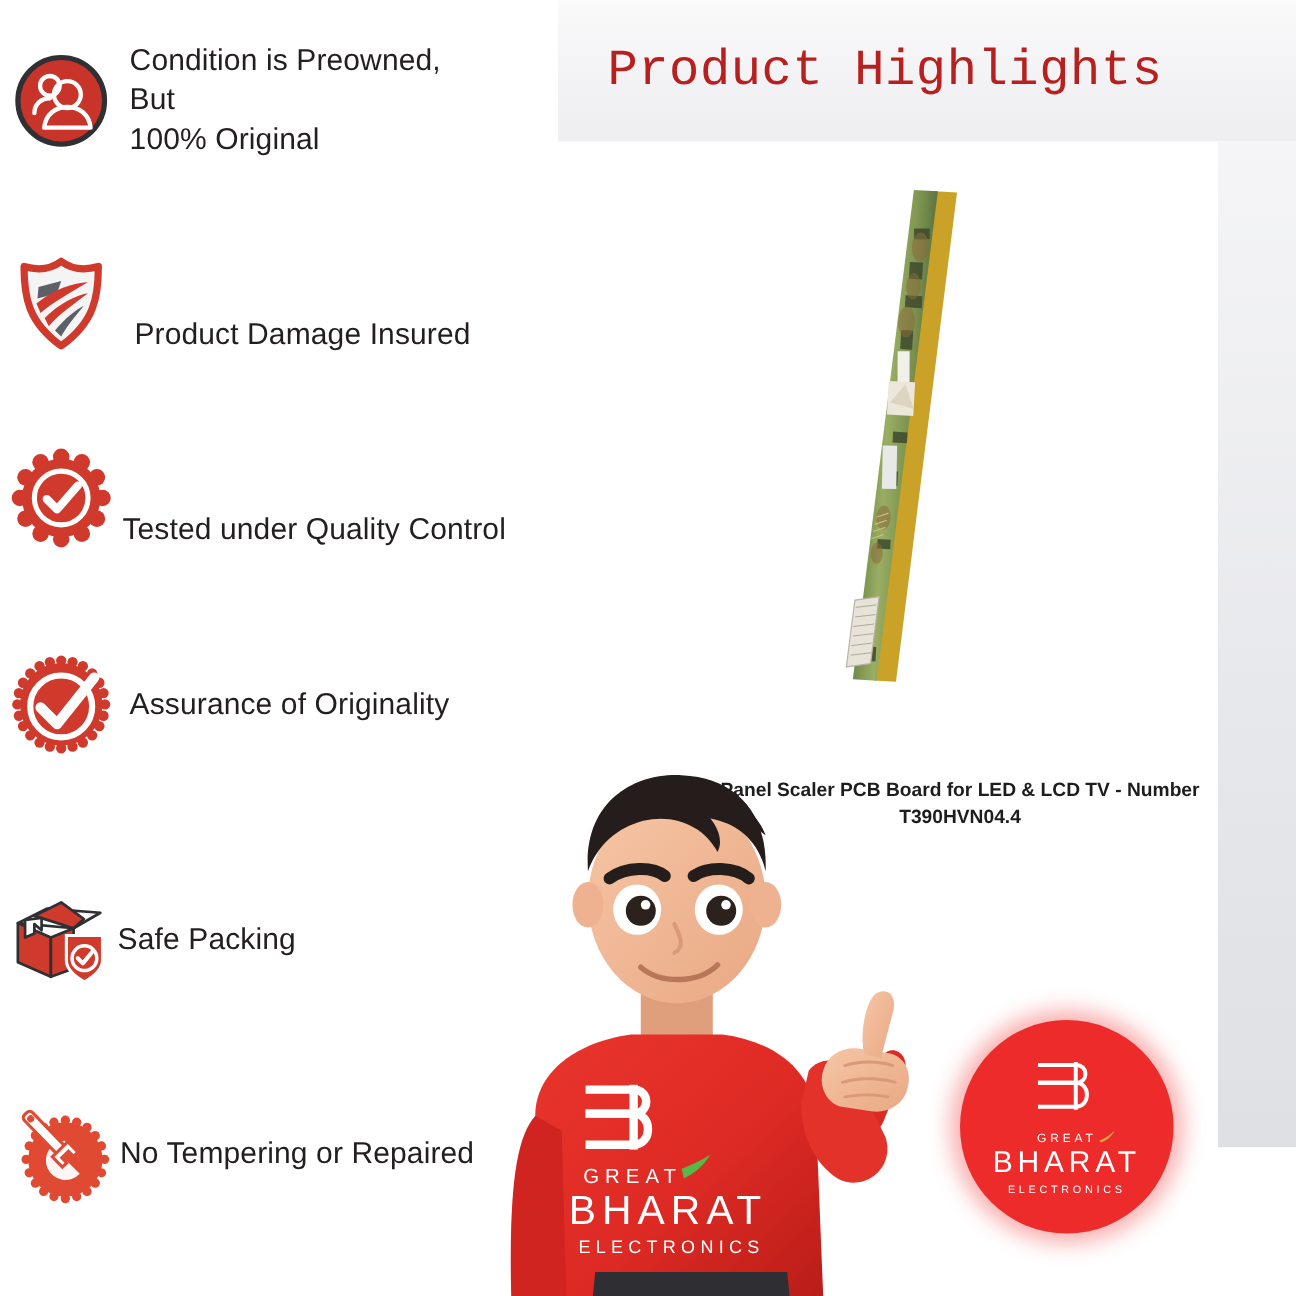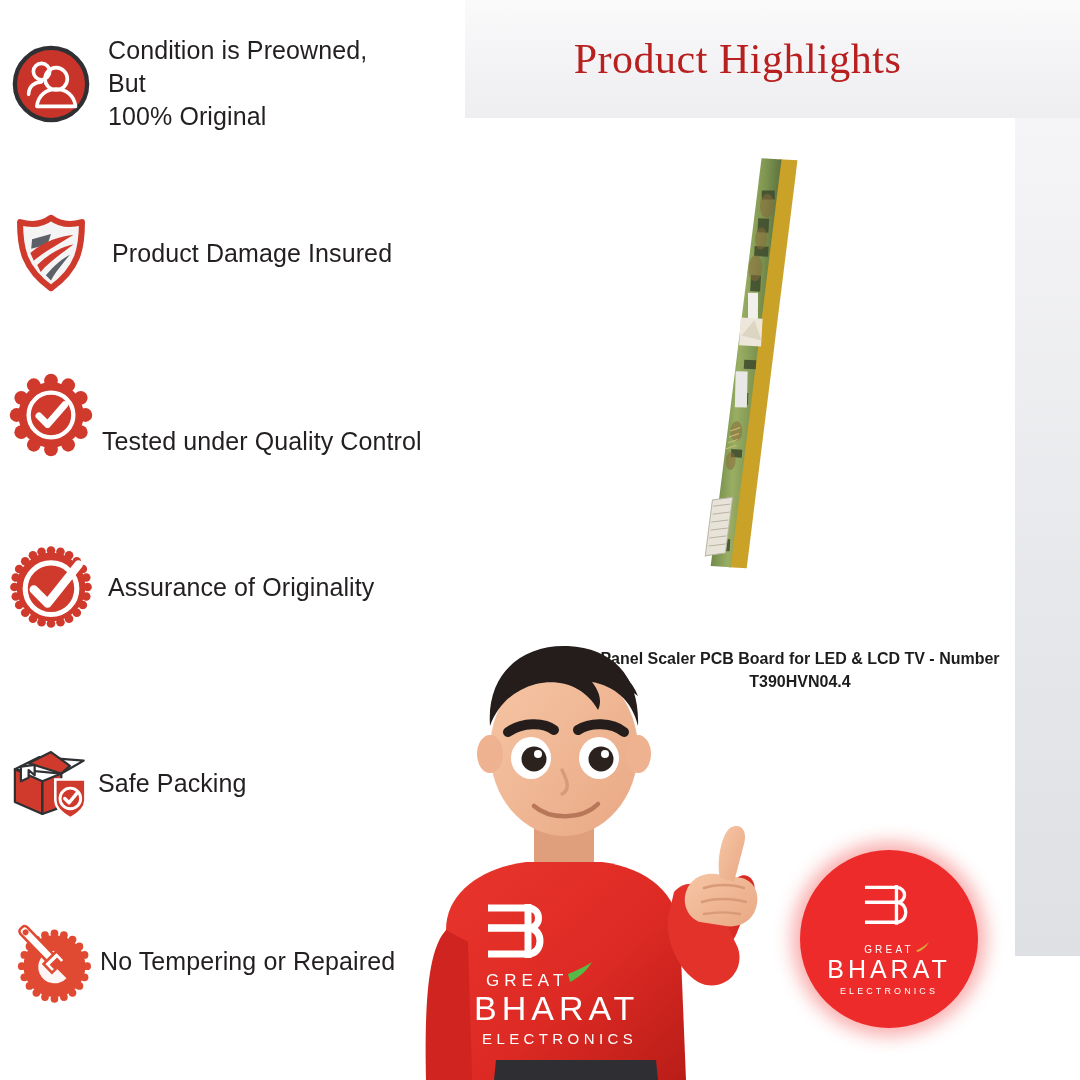--- a/index.html
+++ b/index.html
@@ -4,33 +4,33 @@
 <style>
   html,body{margin:0;padding:0;background:#ffffff;}
   body{width:1080px;height:1080px;overflow:hidden;font-family:"Liberation Sans",sans-serif;}
   .stage{position:relative;width:1080px;height:1080px;background:#ffffff;}
 
   
   .header-band{position:absolute;left:465px;top:0;width:615px;height:118px;
     background:linear-gradient(180deg,#fafafb 0%,#f3f3f5 55%,#eeeef1 100%);}
   .header-title{position:absolute;left:465px;top:28px;width:545px;height:62px;
     display:flex;align-items:center;justify-content:center;
-    font-family:Liberation Serif, serif;font-size:42px;color:#b81f1f;letter-spacing:.5px;}
+    font-family:Liberation Mono, monospace;font-size:42px;color:#b81f1f;letter-spacing:.5px;}
   .right-card{position:absolute;left:465px;top:118px;width:550px;height:962px;background:#ffffff;}
   .gray-strip{position:absolute;left:1015px;top:118px;width:65px;height:838px;
     background:linear-gradient(180deg,#f5f5f7 0%,#e6e7ea 60%,#dfe0e4 100%);}
 
   
   .features{position:absolute;left:0;top:0;width:465px;height:1080px;}
   .feature{position:absolute;left:8px;display:flex;align-items:center;}
   .f-ico{width:86px;height:86px;flex:0 0 86px;position:relative;}
   .f-txt{font-size:25px;line-height:1.32;color:#231f20;letter-spacing:.1px;}
 
   .f1{top:34px;}
-  .f2{top:210px;}
+  .f2{top:210px;align-items:flex-end;}
   .f3{top:372px;align-items:flex-end;}
   .f4{top:544px;}
   .f5{top:740px;}
   .f6{top:918px;}
   .f1 .f-txt{margin-left:14px;width:300px;}
   .f2 .f-txt{margin-left:18px;}
   .f3 .f-txt{margin-left:8px;}
   .f4 .f-txt{margin-left:14px;}
   .f5 .f-txt{margin-left:4px;}
   .f6 .f-txt{margin-left:6px;}

